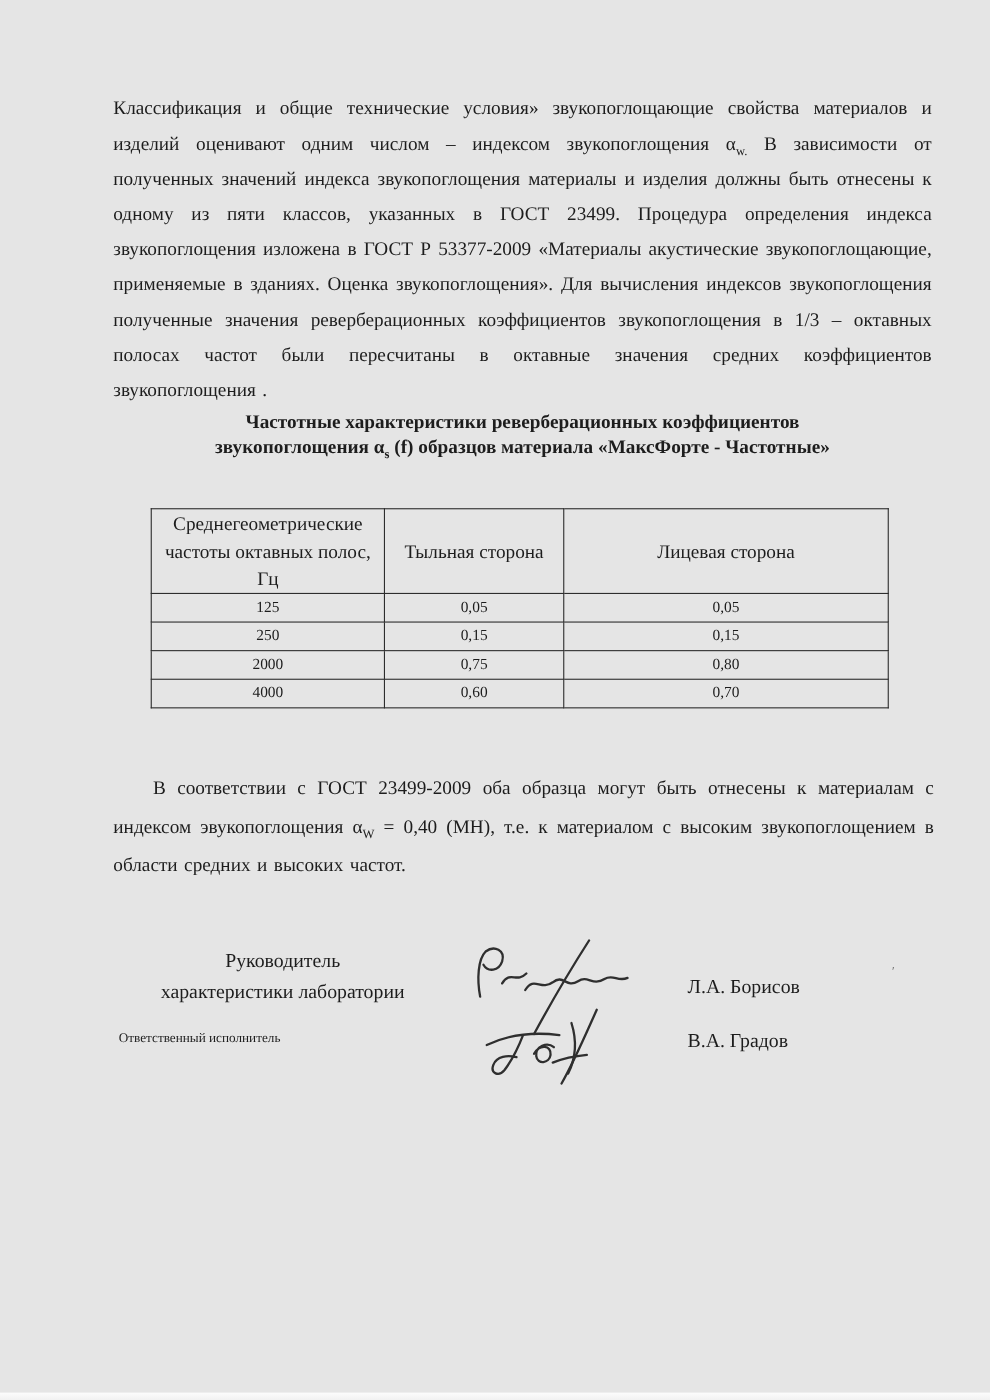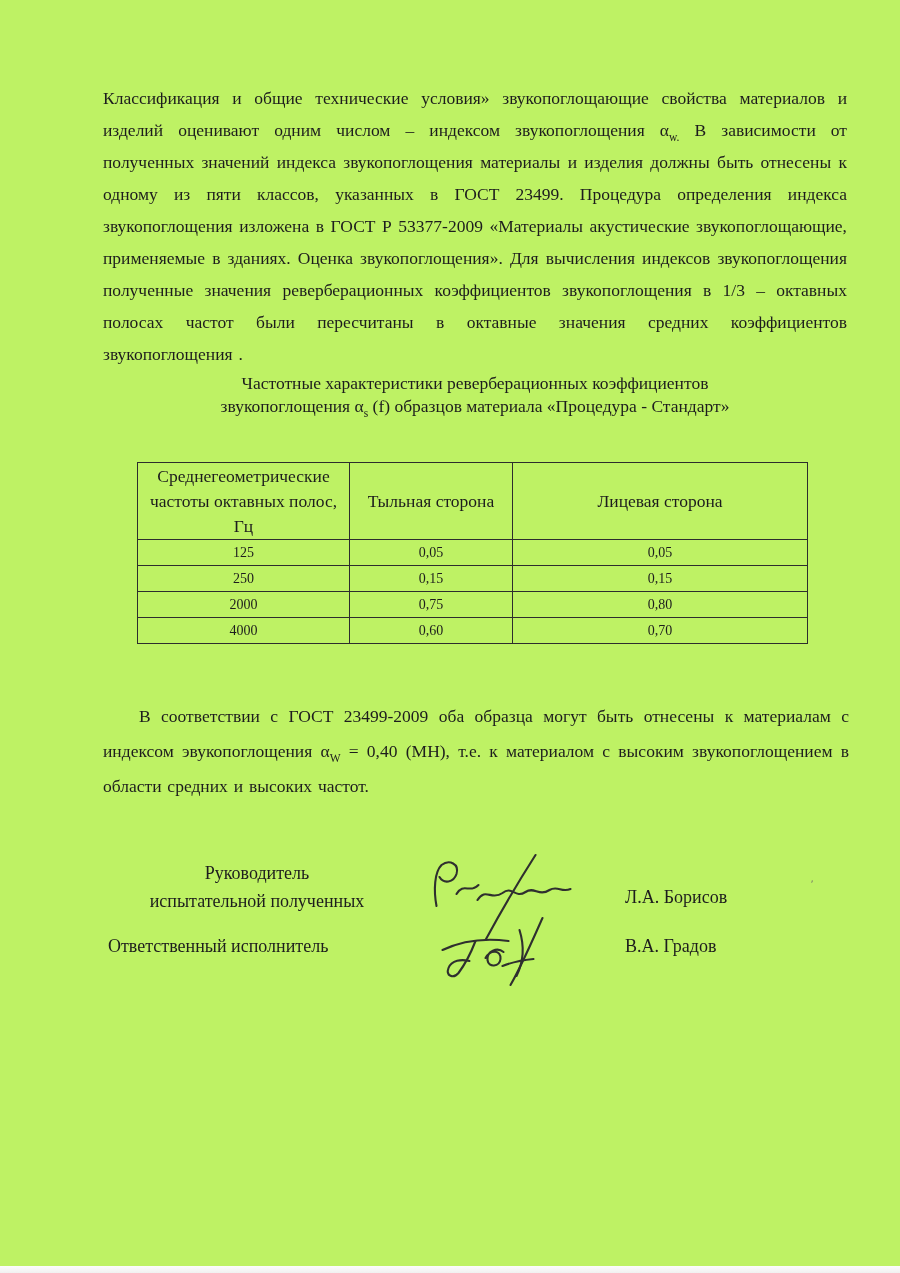--- a/index.html
+++ b/index.html
@@ -1,38 +1,38 @@
 <!DOCTYPE html>
 <html><head>
 <meta charset="utf-8">
 <style>
   html, body { margin: 0; padding: 0; background: #ffffff; }
   .page {
     position: relative;
     width: 900px;
     height: 1273px;
-    background: #bef264;
+    background: #e5e5e5;
     font-family: "Liberation Serif", "DejaVu Serif", serif;
     color: #1d1d1d;
     overflow: hidden;
   }
   .para-intro {
     position: absolute;
     left: 103px; top: 82px; width: 744px;
     font-size: 17.5px; line-height: 32px;
     text-align: justify;
     word-spacing: 1.5px;
     margin: 0;
   }
   sub.subsc { font-size: 11.5px; line-height: 0; }
   .table-title {
     position: absolute;
     left: 103px; top: 372px; width: 744px;
     text-align: center;
-    font-weight: normal;
+    font-weight: bold;
     font-size: 17.5px; line-height: 23px;
   }
   .doc-table {
     position: absolute;
     left: 137px; top: 462px;
     border-collapse: collapse;
     table-layout: fixed;
     font-size: 17px;
   }
   .doc-table th, .doc-table td {
@@ -55,21 +55,21 @@
     text-indent: 36px;
     word-spacing: 1.5px;
     margin: 0;
   }
   .sig-role1 {
     position: absolute;
     left: 112px; top: 860px; width: 290px;
     text-align: center;
     font-size: 18px; line-height: 27.5px;
   }
-  .sig-role2 { position: absolute; left: 108px; top: 936px; font-size: 18px; }
+  .sig-role2 { position: absolute; left: 108px; top: 936px; font-size: 12px; }
   .sig-name1 { position: absolute; left: 625px; top: 887px; font-size: 18px; }
   .sig-name2 { position: absolute; left: 625px; top: 936px; font-size: 18px; }
   .sig-svg { position: absolute; left: 420px; top: 852px; }
   .stray-mark {
     position: absolute; left: 811px; top: 877px;
     font-size: 11px; color: #6a6a6a;
   }
   .scan-edge {
     position: absolute; left: 0; bottom: 0; width: 100%; height: 7px;
     background: linear-gradient(#fcfcfc, #f1f1f1);
@@ -77,21 +77,21 @@
 </style>
 </head>
 <body>
 
 <div class="page">
 
   <p class="para-intro"><span>Классификация и общие технические условия» звукопоглощающие свойства материалов и изделий оценивают одним числом – индексом звукопоглощения α</span><sub class="subsc">w.</sub><span> В зависимости от полученных значений индекса звукопоглощения материалы и изделия должны быть отнесены к одному из пяти классов, указанных в ГОСТ 23499. Процедура определения индекса звукопоглощения изложена в ГОСТ Р 53377-2009 «Материалы акустические звукопоглощающие, применяемые в зданиях. Оценка звукопоглощения». Для вычисления индексов звукопоглощения полученные значения реверберационных коэффициентов звукопоглощения в 1/3 – октавных полосах частот были пересчитаны в октавные значения средних коэффициентов звукопоглощения .</span></p>
 
   <div class="table-title">
     <div>Частотные характеристики реверберационных коэффициентов</div>
-    <div><span>звукопоглощения α</span><sub class="subsc">s</sub><span> (f) образцов материала «Процедура - Стандарт»</span></div>
+    <div><span>звукопоглощения α</span><sub class="subsc">s</sub><span> (f) образцов материала «МаксФорте - Частотные»</span></div>
   </div>
 
   <table class="doc-table">
     <thead>
       <tr>
         <th class="col-freq">Среднегеометрические частоты октавных полос, Гц</th>
         <th class="col-back">Тыльная сторона</th>
         <th class="col-face">Лицевая сторона</th>
       </tr>
     </thead>
@@ -116,21 +116,21 @@
         <td>0,60</td>
         <td>0,70</td>
       </tr>
     </tbody>
   </table>
 
   <p class="para-conclusion"><span>В соответствии с ГОСТ 23499-2009 оба образца могут быть отнесены к материалам с индексом эвукопоглощения α</span><sub class="subsc">W</sub><span> = 0,40 (МН), т.е. к материалом с высоким звукопоглощением в области средних и высоких частот.</span></p>
 
   <div class="sig-role1">
     <div>Руководитель</div>
-    <div>испытательной полученных</div>
+    <div>характеристики лаборатории</div>
   </div>
 
   <div class="sig-role2">Ответственный исполнитель</div>
 
   <svg class="sig-svg" width="180" height="140" viewBox="0 0 175 140">
     <g fill="none" stroke="#2f2f2f" stroke-width="2.1" stroke-linecap="round" stroke-linejoin="round">
       <path d="M14,54 C11,38 12,20 19,13 C27,7 37,12 34,22 C31,31 21,32 17,25"></path>
       <path d="M34,42 C41,30 47,42 56,33"></path>
       <path d="M113,3 C97,28 76,64 63,88"></path>
       <path d="M55,48 C63,35 69,49 80,41 C90,33 92,47 103,40 C112,34 116,45 127,38 C135,33 139,41 148,37"></path>

